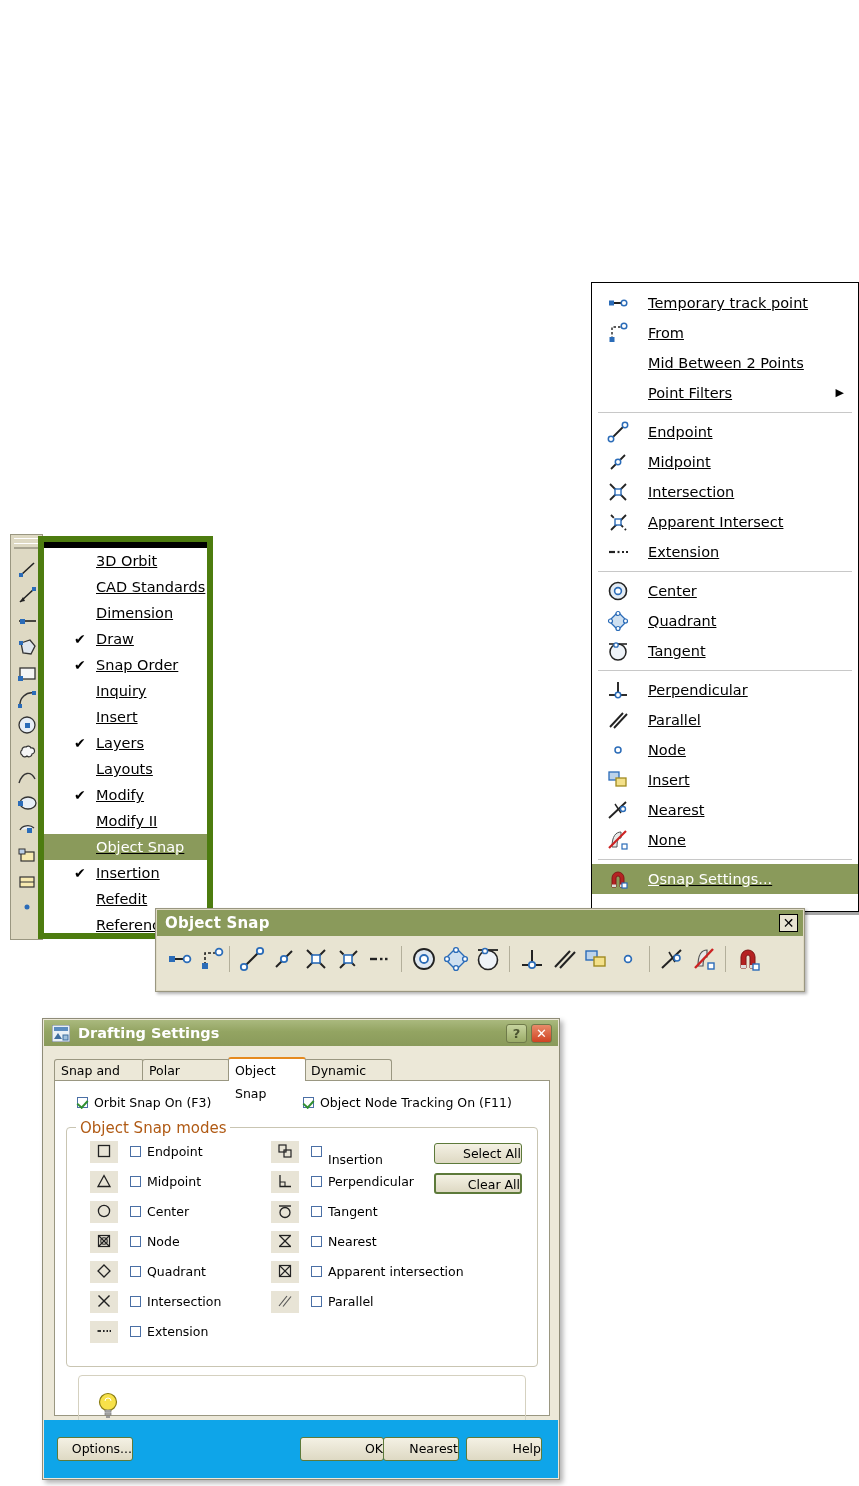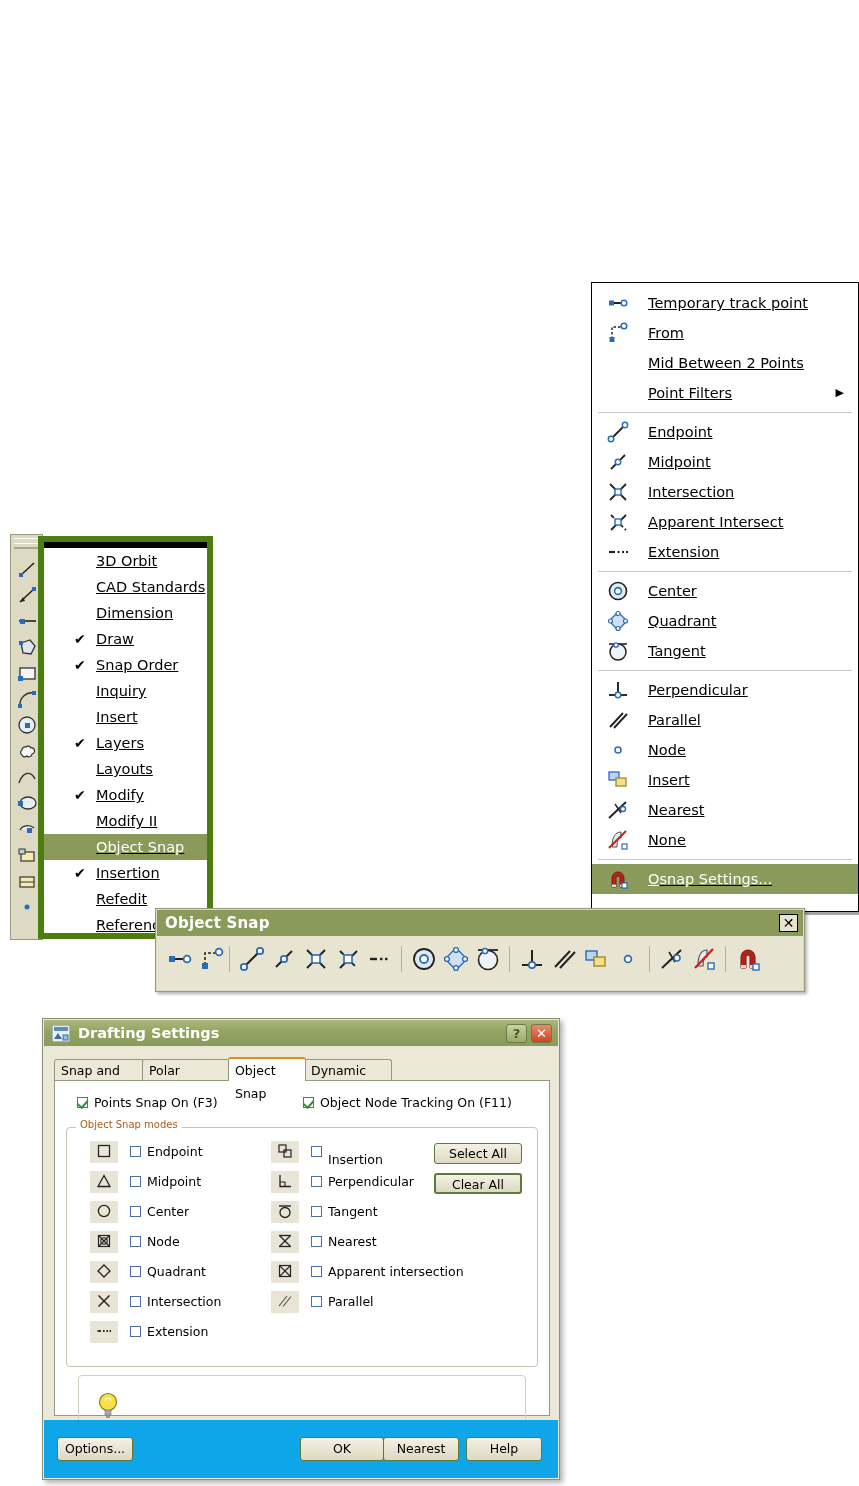--- a/index.html
+++ b/index.html
@@ -89,30 +89,30 @@
   .chk{position:absolute;width:11px;height:11px;background:#fff;
       border:1px solid #4a6fa5;box-sizing:border-box;}
   .chk.on::after{content:"";position:absolute;left:1px;top:0px;width:5px;height:8px;
       border:solid #2f8f2f;border-width:0 2px 2px 0;transform:rotate(42deg);}
   .chklabel{position:absolute;font-size:12.5px;color:#000;white-space:nowrap;}
 
   
   .groupbox{position:absolute;left:11px;top:46px;width:472px;height:240px;
       border:1px solid #c9c5b2;border-radius:4px;box-sizing:border-box;}
   .grouplabel{position:absolute;left:21px;top:38px;background:#ffffff;
-      padding:0 4px;font-size:10px;color:#b05a14;}
+      padding:0 4px;font-size:15px;color:#b05a14;}
 
   .sniconbox{position:absolute;width:28px;height:22px;background:#e8e4d6;}
   .sniconbox svg{display:block;margin:2px auto 0;}
   .snrow-chk{position:absolute;width:11px;height:11px;background:#fff;
       border:1px solid #4a6fa5;box-sizing:border-box;}
   .snrow-lb{position:absolute;font-size:12.5px;color:#000;white-space:nowrap;}
 
   .gbtn{position:absolute;box-sizing:border-box;font-size:12.5px;color:#000;
-      text-align:center;background:linear-gradient(180deg,#f4f1e4,#ded9c3);
+      text-align:right;background:linear-gradient(180deg,#f4f1e4,#ded9c3);
       border:1px solid #5d7a3a;border-radius:3px;}
 
   
   .tipbox{position:absolute;left:23px;top:294px;width:448px;height:62px;
       border:1px solid #d5d1c0;border-radius:4px;box-sizing:border-box;}
   .tiptext{position:absolute;left:52px;top:6px;width:385px;font-size:11.8px;
       line-height:15px;color:#000;}
   .bulb{position:absolute;left:18px;top:14px;width:22px;height:30px;}
 
   .footer{position:absolute;left:1px;right:1px;bottom:1px;height:58px;background:#0ea5e9;}
@@ -511,21 +511,21 @@
   <div class="tabstrip" id="dlg-tabs">
       <div class="tab" style="left: 0px; width: 90px;">Snap and Grid</div>
       <div class="tab" style="left: 88px; width: 88px;">Polar Tracking</div>
       <div class="tab active" style="left: 174px; width: 78px;">Object Snap</div>
       <div class="tab" style="left: 250px; width: 88px;">Dynamic Input</div>
     </div>
 
   <div class="tabbody">
 
     <div class="chk on" style="left:22px;top:16px"></div>
-    <div class="chklabel" style="left:39px;top:14px">Points Snap On (F3)</div>
+    <div class="chklabel" style="left:39px;top:14px">Orbit Snap On (F3)</div>
 
     <div class="chk on" style="left:248px;top:16px"></div>
     <div class="chklabel" style="left:265px;top:14px">Object Node Tracking On (F11)</div>
 
     <div class="groupbox"></div>
     <div class="grouplabel">Object Snap modes</div>
 
     <div id="modes-left">
         <div class="sniconbox" style="left: 35px; top: 60px;">
           <svg width="16" height="16" viewBox="0 0 16 16">

